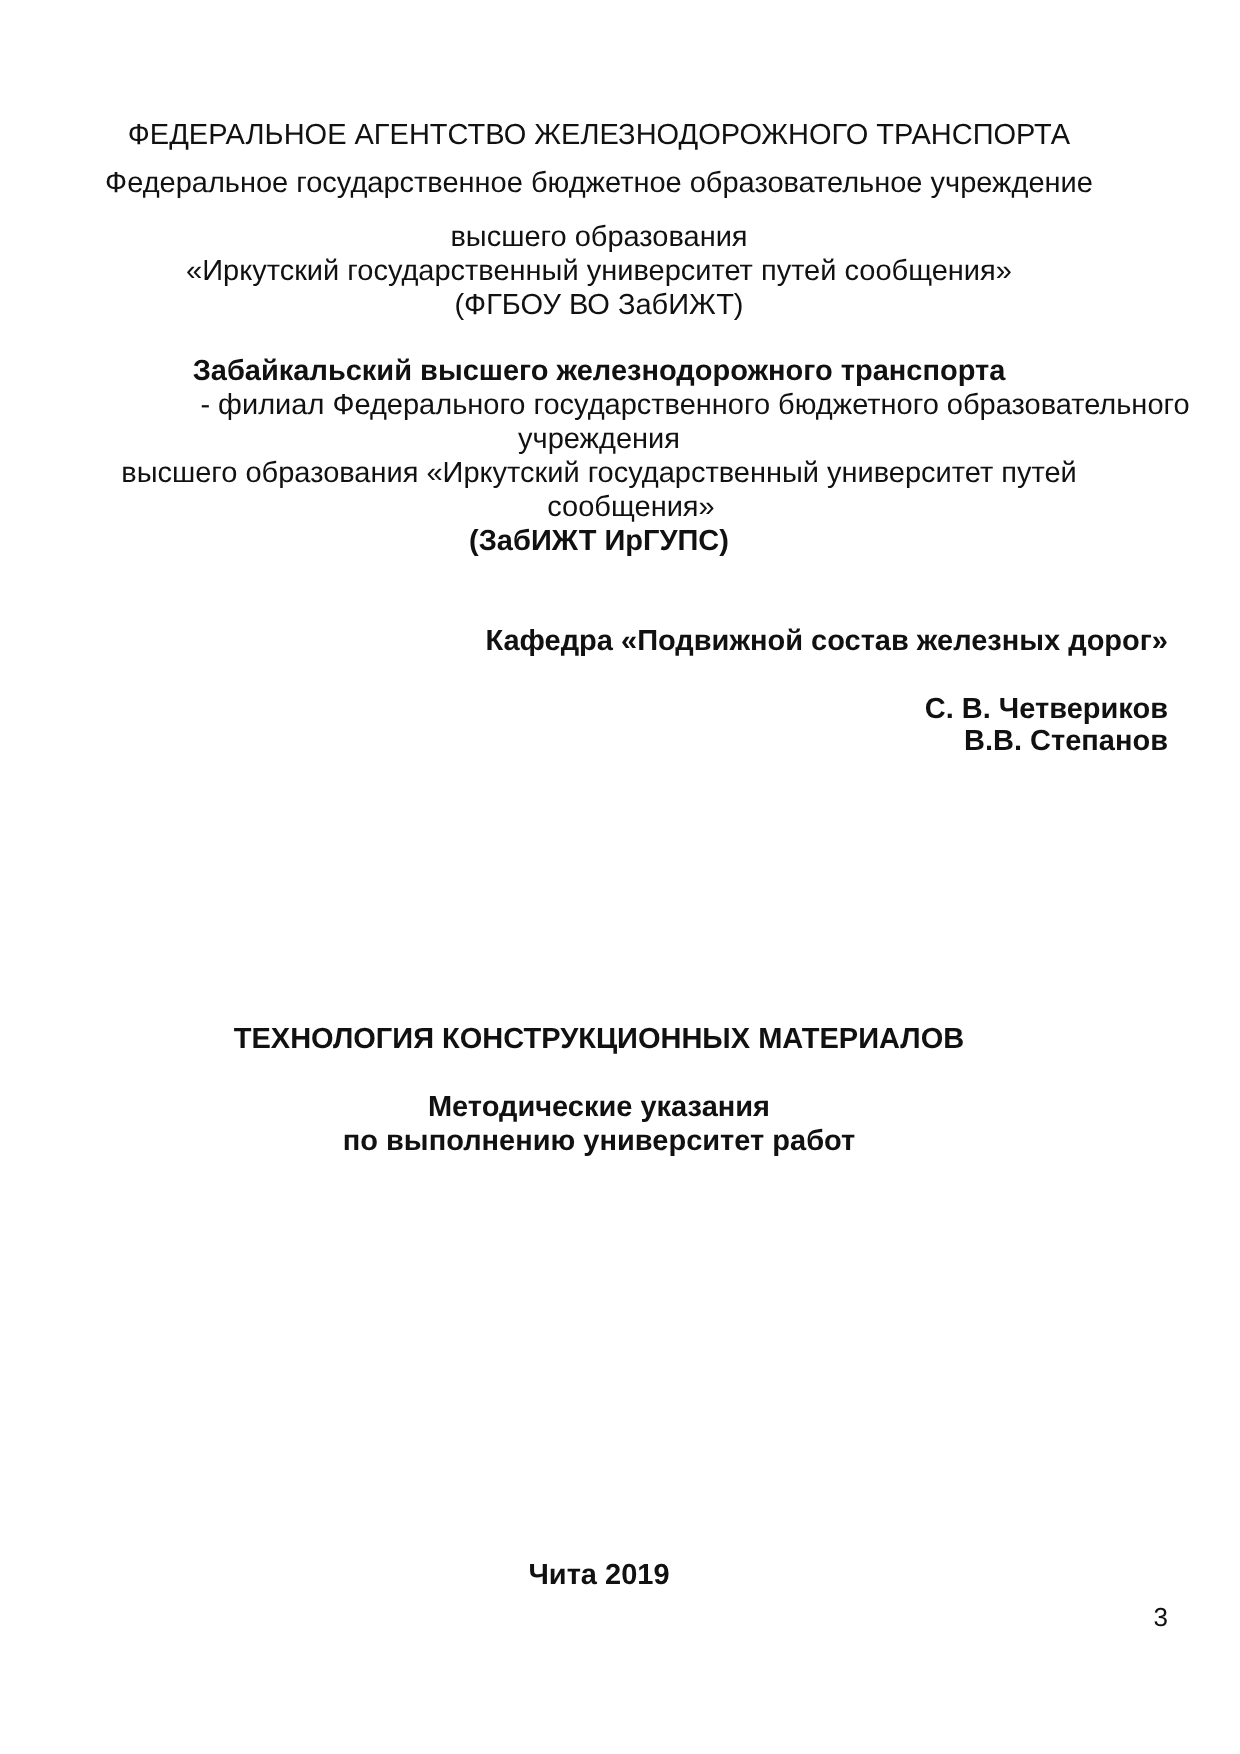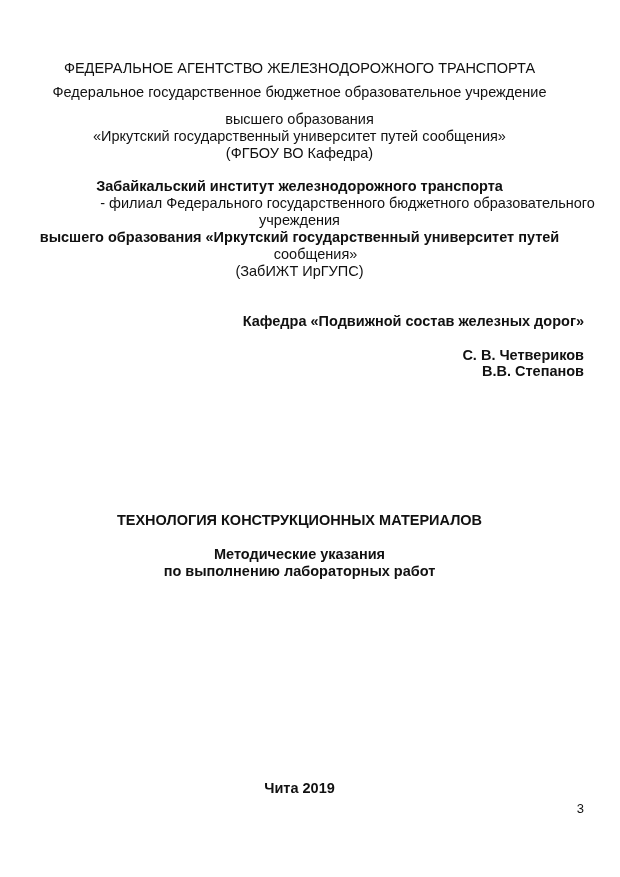--- a/index.html
+++ b/index.html
@@ -11,32 +11,32 @@
   </style>
 </head>
 <body>
 
 <div>
   <div class="line" style="top:60px;">ФЕДЕРАЛЬНОЕ АГЕНТСТВО ЖЕЛЕЗНОДОРОЖНОГО ТРАНСПОРТА</div>
 
   <div class="line" style="top:84px;">Федеральное государственное бюджетное образовательное учреждение</div>
   <div class="line" style="top:111px;">высшего образования</div>
   <div class="line" style="top:128px;">«Иркутский государственный университет путей сообщения»</div>
-  <div class="line" style="top:145px;">(ФГБОУ ВО Кафедра)</div>
+  <div class="line" style="top:145px;">(ФГБОУ ВО ЗабИЖТ)</div>
 
-  <div class="line b" style="top:178px;">Забайкальский институт железнодорожного транспорта</div>
+  <div class="line b" style="top:178px;">Забайкальский высшего железнодорожного транспорта</div>
   <div class="line" style="top:195px;padding-left:48px;">- филиал Федерального государственного бюджетного образовательного</div>
   <div class="line" style="top:212px;">учреждения</div>
-  <div class="line" style="top:229px;font-weight:bold;">высшего образования «Иркутский государственный университет путей</div>
+  <div class="line" style="top:229px;">высшего образования «Иркутский государственный университет путей</div>
   <div class="line" style="top:246px;padding-left:16px;">сообщения»</div>
-  <div class="line" style="top:263px;">(ЗабИЖТ ИрГУПС)</div>
+  <div class="line" style="top:263px;font-weight:bold;">(ЗабИЖТ ИрГУПС)</div>
 
   <div class="right b" style="top:313px; right:36px;">Кафедра «Подвижной состав  железных дорог»</div>
   <div class="right b" style="top:347px; right:36px;margin-left:28px;">С. В. Четвериков</div>
   <div class="right b" style="top:363px; right:36px;">В.В. Степанов</div>
 
   <div class="line b" style="top:512px;">ТЕХНОЛОГИЯ КОНСТРУКЦИОННЫХ МАТЕРИАЛОВ</div>
   <div class="line b" style="top:546px;">Методические указания</div>
-  <div class="line b" style="top:563px;">по выполнению лабораторных работ</div>
+  <div class="line b" style="top:563px;">по выполнению университет работ</div>
 
   <div class="line b" style="top:780px;">Чита 2019</div>
   <div class="right" style="top:800px; right:36px; font-size:13px;">3</div>
 </div>
 
 </body></html>

